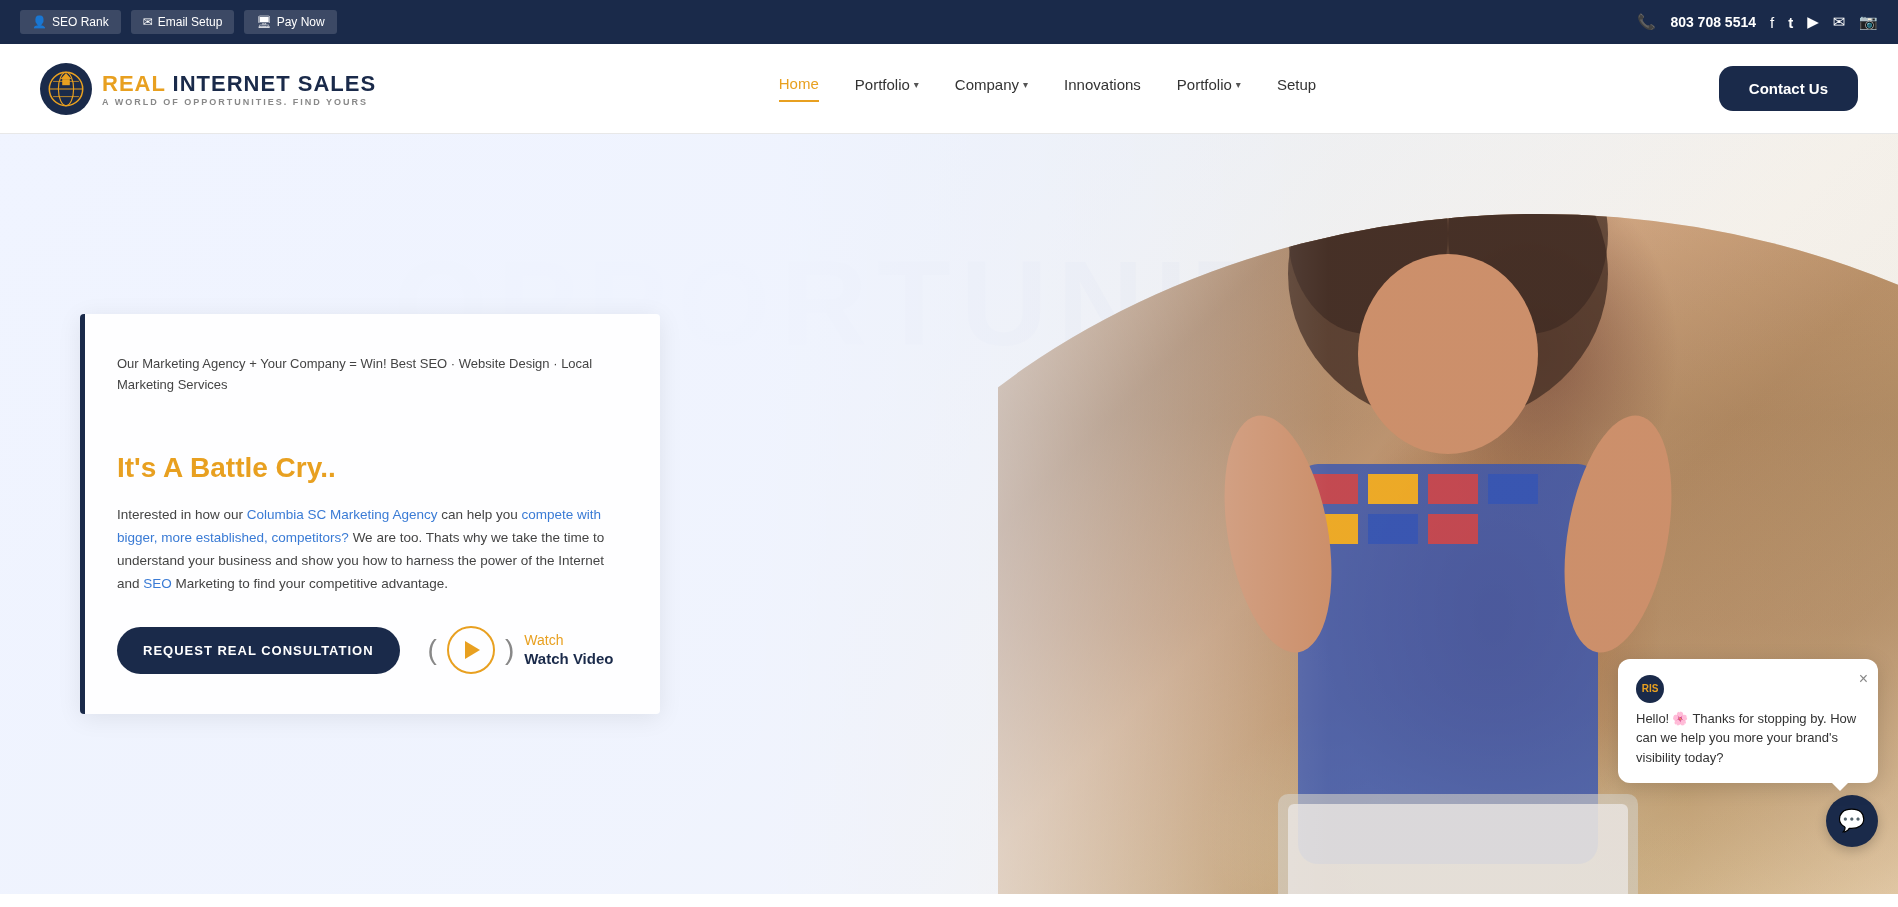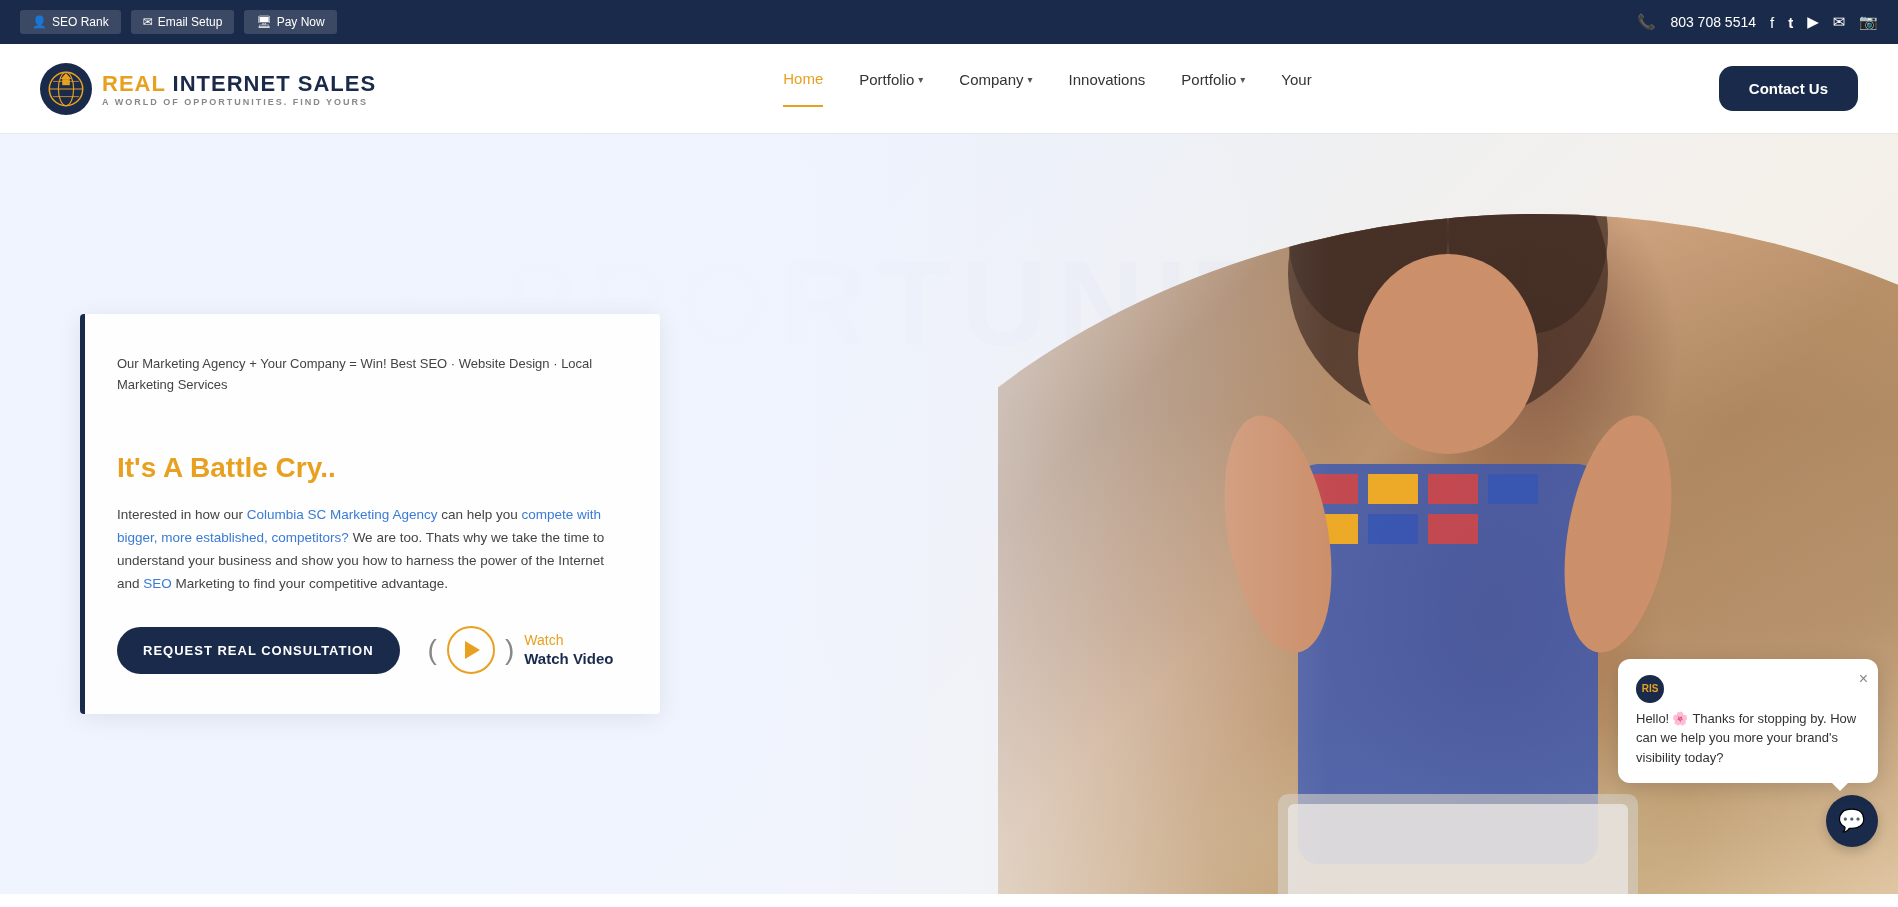--- a/index.html
+++ b/index.html
@@ -21,21 +21,21 @@
       background: rgba(255,255,255,0.15);
       border: none;
       color: #fff;
       padding: 5px 12px;
       border-radius: 3px;
       cursor: pointer;
       font-size: 12px;
       display: flex; align-items: center; gap: 5px;
     }
     .top-bar-right { display: flex; align-items: center; gap: 14px; }
-    .phone-num { font-size: 14px; font-weight: normal; }
+    .phone-num { font-size: 14px; font-weight: bold; }
     .social-icon { color: #fff; font-size: 15px; cursor: pointer; }
 
     
     .nav {
       background: #fff;
       border-bottom: 1px solid #e8e8e8;
       display: flex;
       align-items: center;
       justify-content: space-between;
       padding: 0 40px;
@@ -59,21 +59,21 @@
     .logo-sub { font-size: 9px; color: #888; letter-spacing: 2px; font-weight: 600; }
 
     .nav-links { display: flex; align-items: center; gap: 36px; }
     .nav-link {
       color: #333;
       font-size: 15px;
       font-weight: 500;
       text-decoration: none;
       cursor: pointer;
       display: flex; align-items: center; gap: 4px;
-      padding-bottom: 18px;
+      padding-bottom: 8px;
     }
     .nav-link.active { color: #e8a020; border-bottom: 2px solid #e8a020; }
     .nav-link .arrow { font-size: 10px; color: #555; }
 
     .contact-btn {
       background: #1a2a4a;
       color: #fff;
       border: none;
       padding: 14px 30px;
       font-size: 15px;
@@ -342,21 +342,21 @@
       <span class="arrow">▾</span>
     </a>
     <a class="nav-link">
       <span>Innovations</span>
     </a>
     <a class="nav-link">
       <span>Portfolio</span>
       <span class="arrow">▾</span>
     </a>
     <a class="nav-link">
-      <span>Your</span>
+      <span>Setup</span>
     </a>
   </div>
 
   <button class="contact-btn">
     <span>Contact Us</span>
   </button>
 </nav>
 
 <section class="hero">
   <div class="bg-text">OPPORTUNITIES</div>

